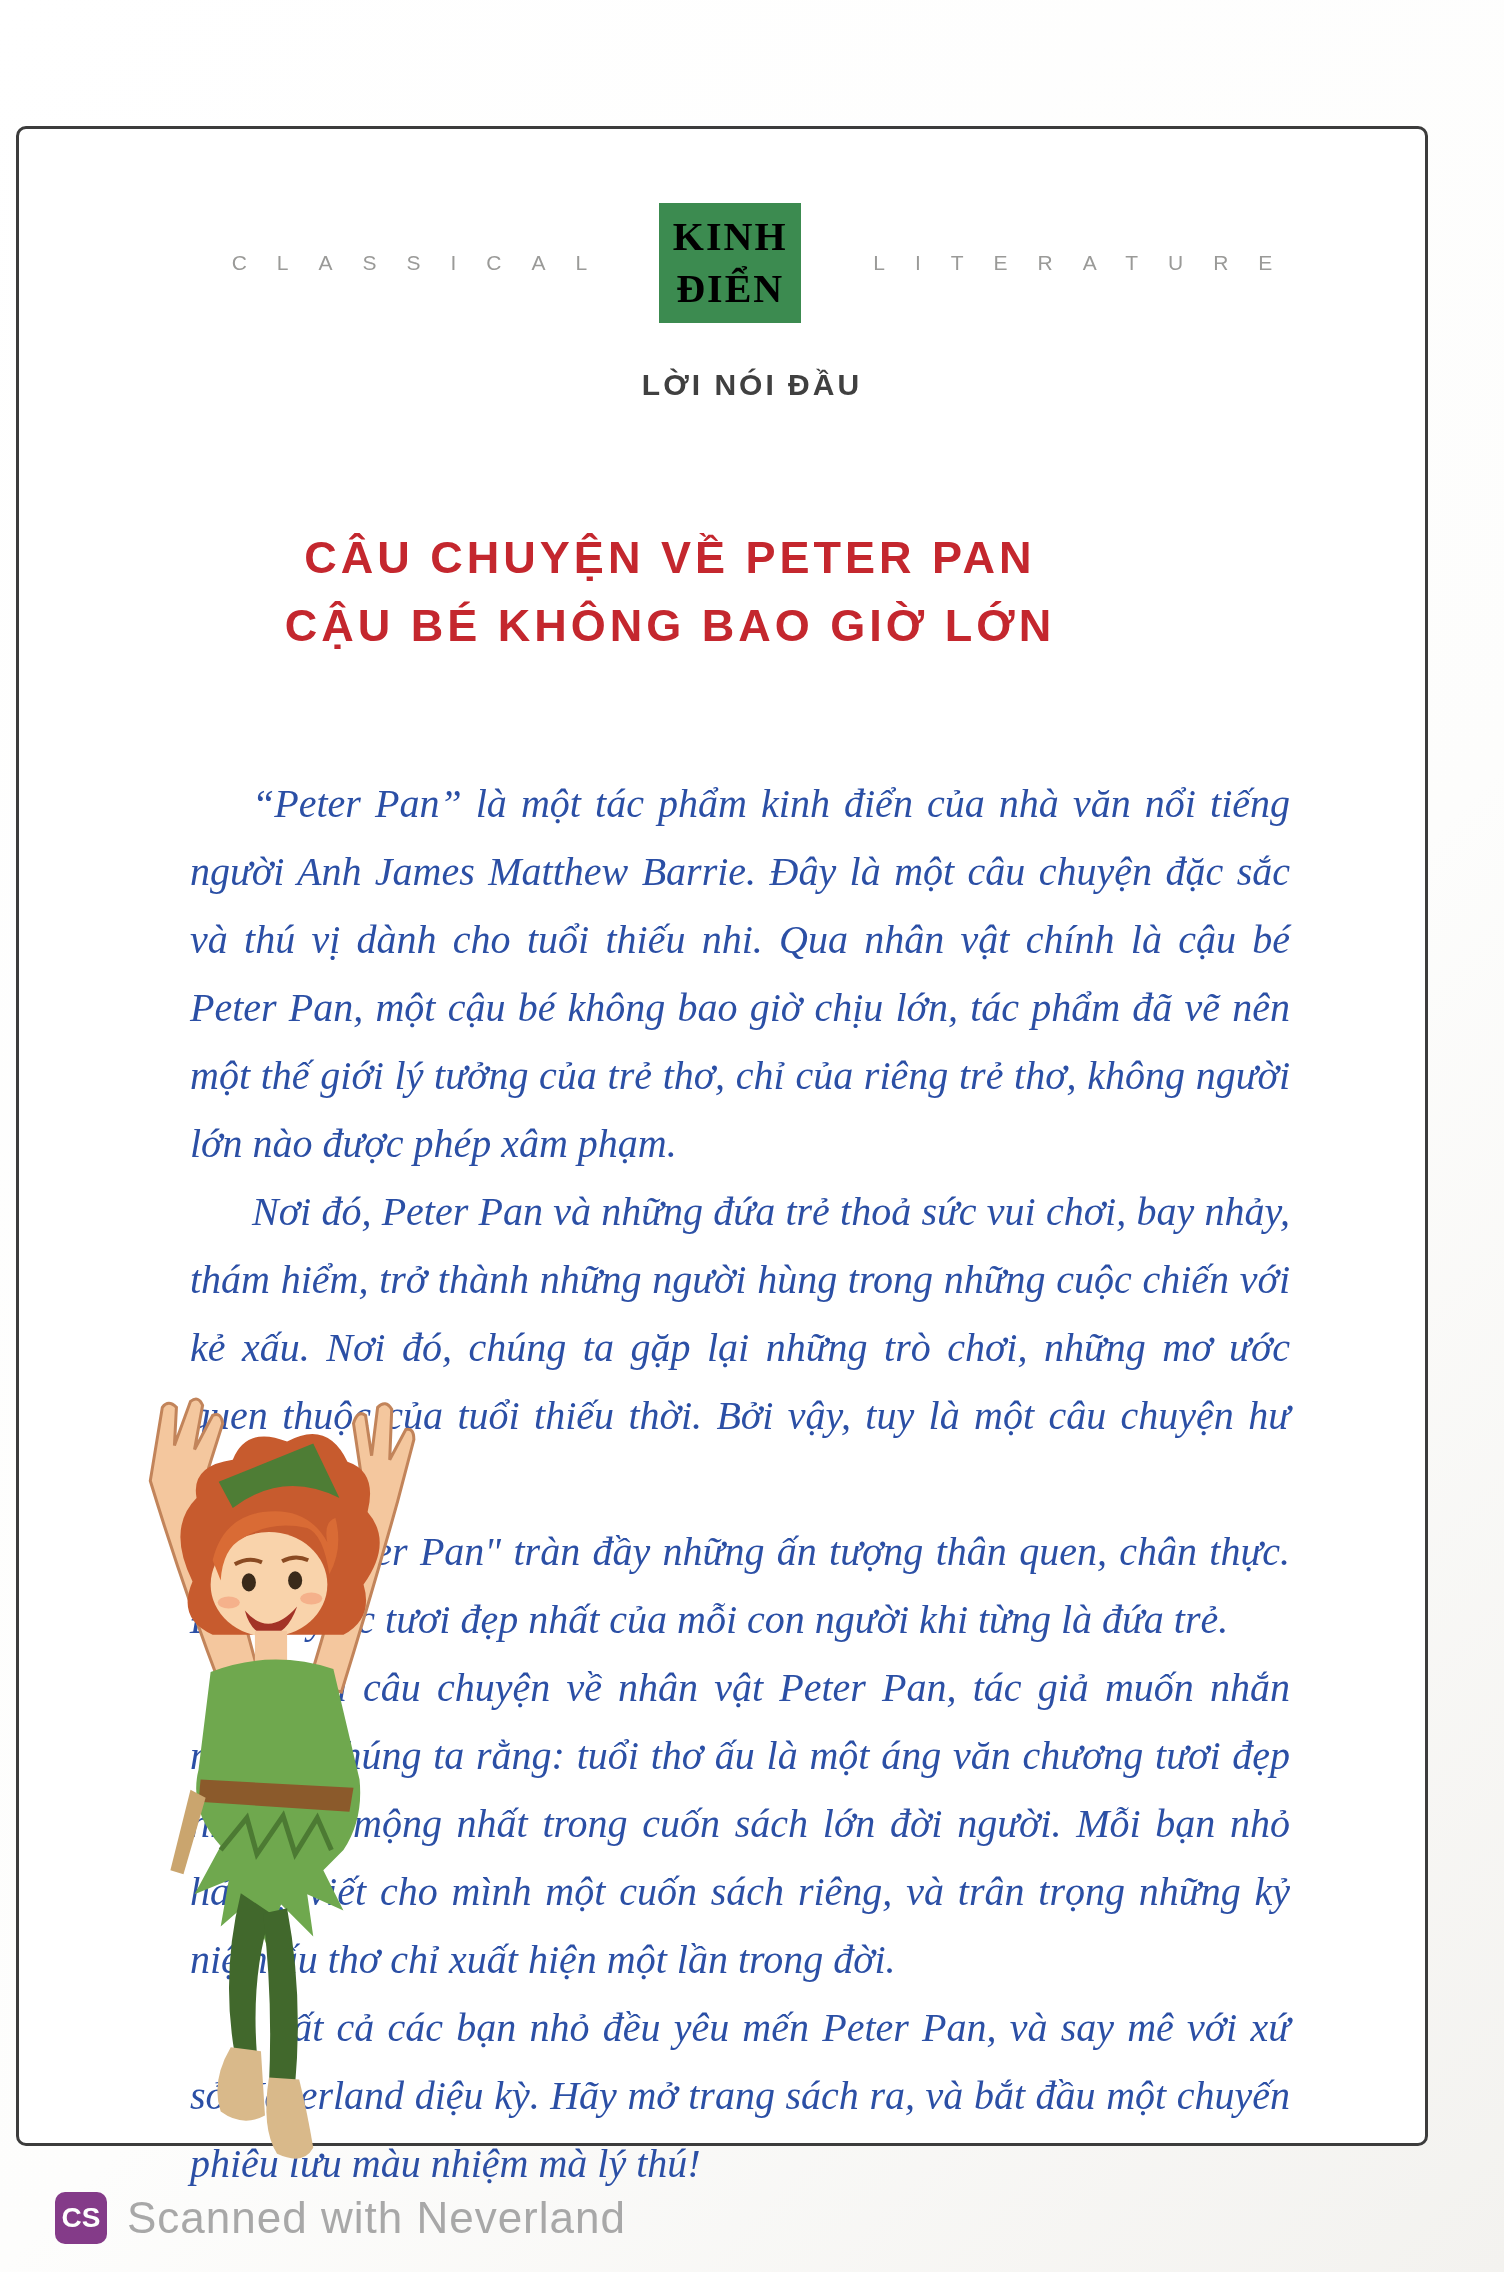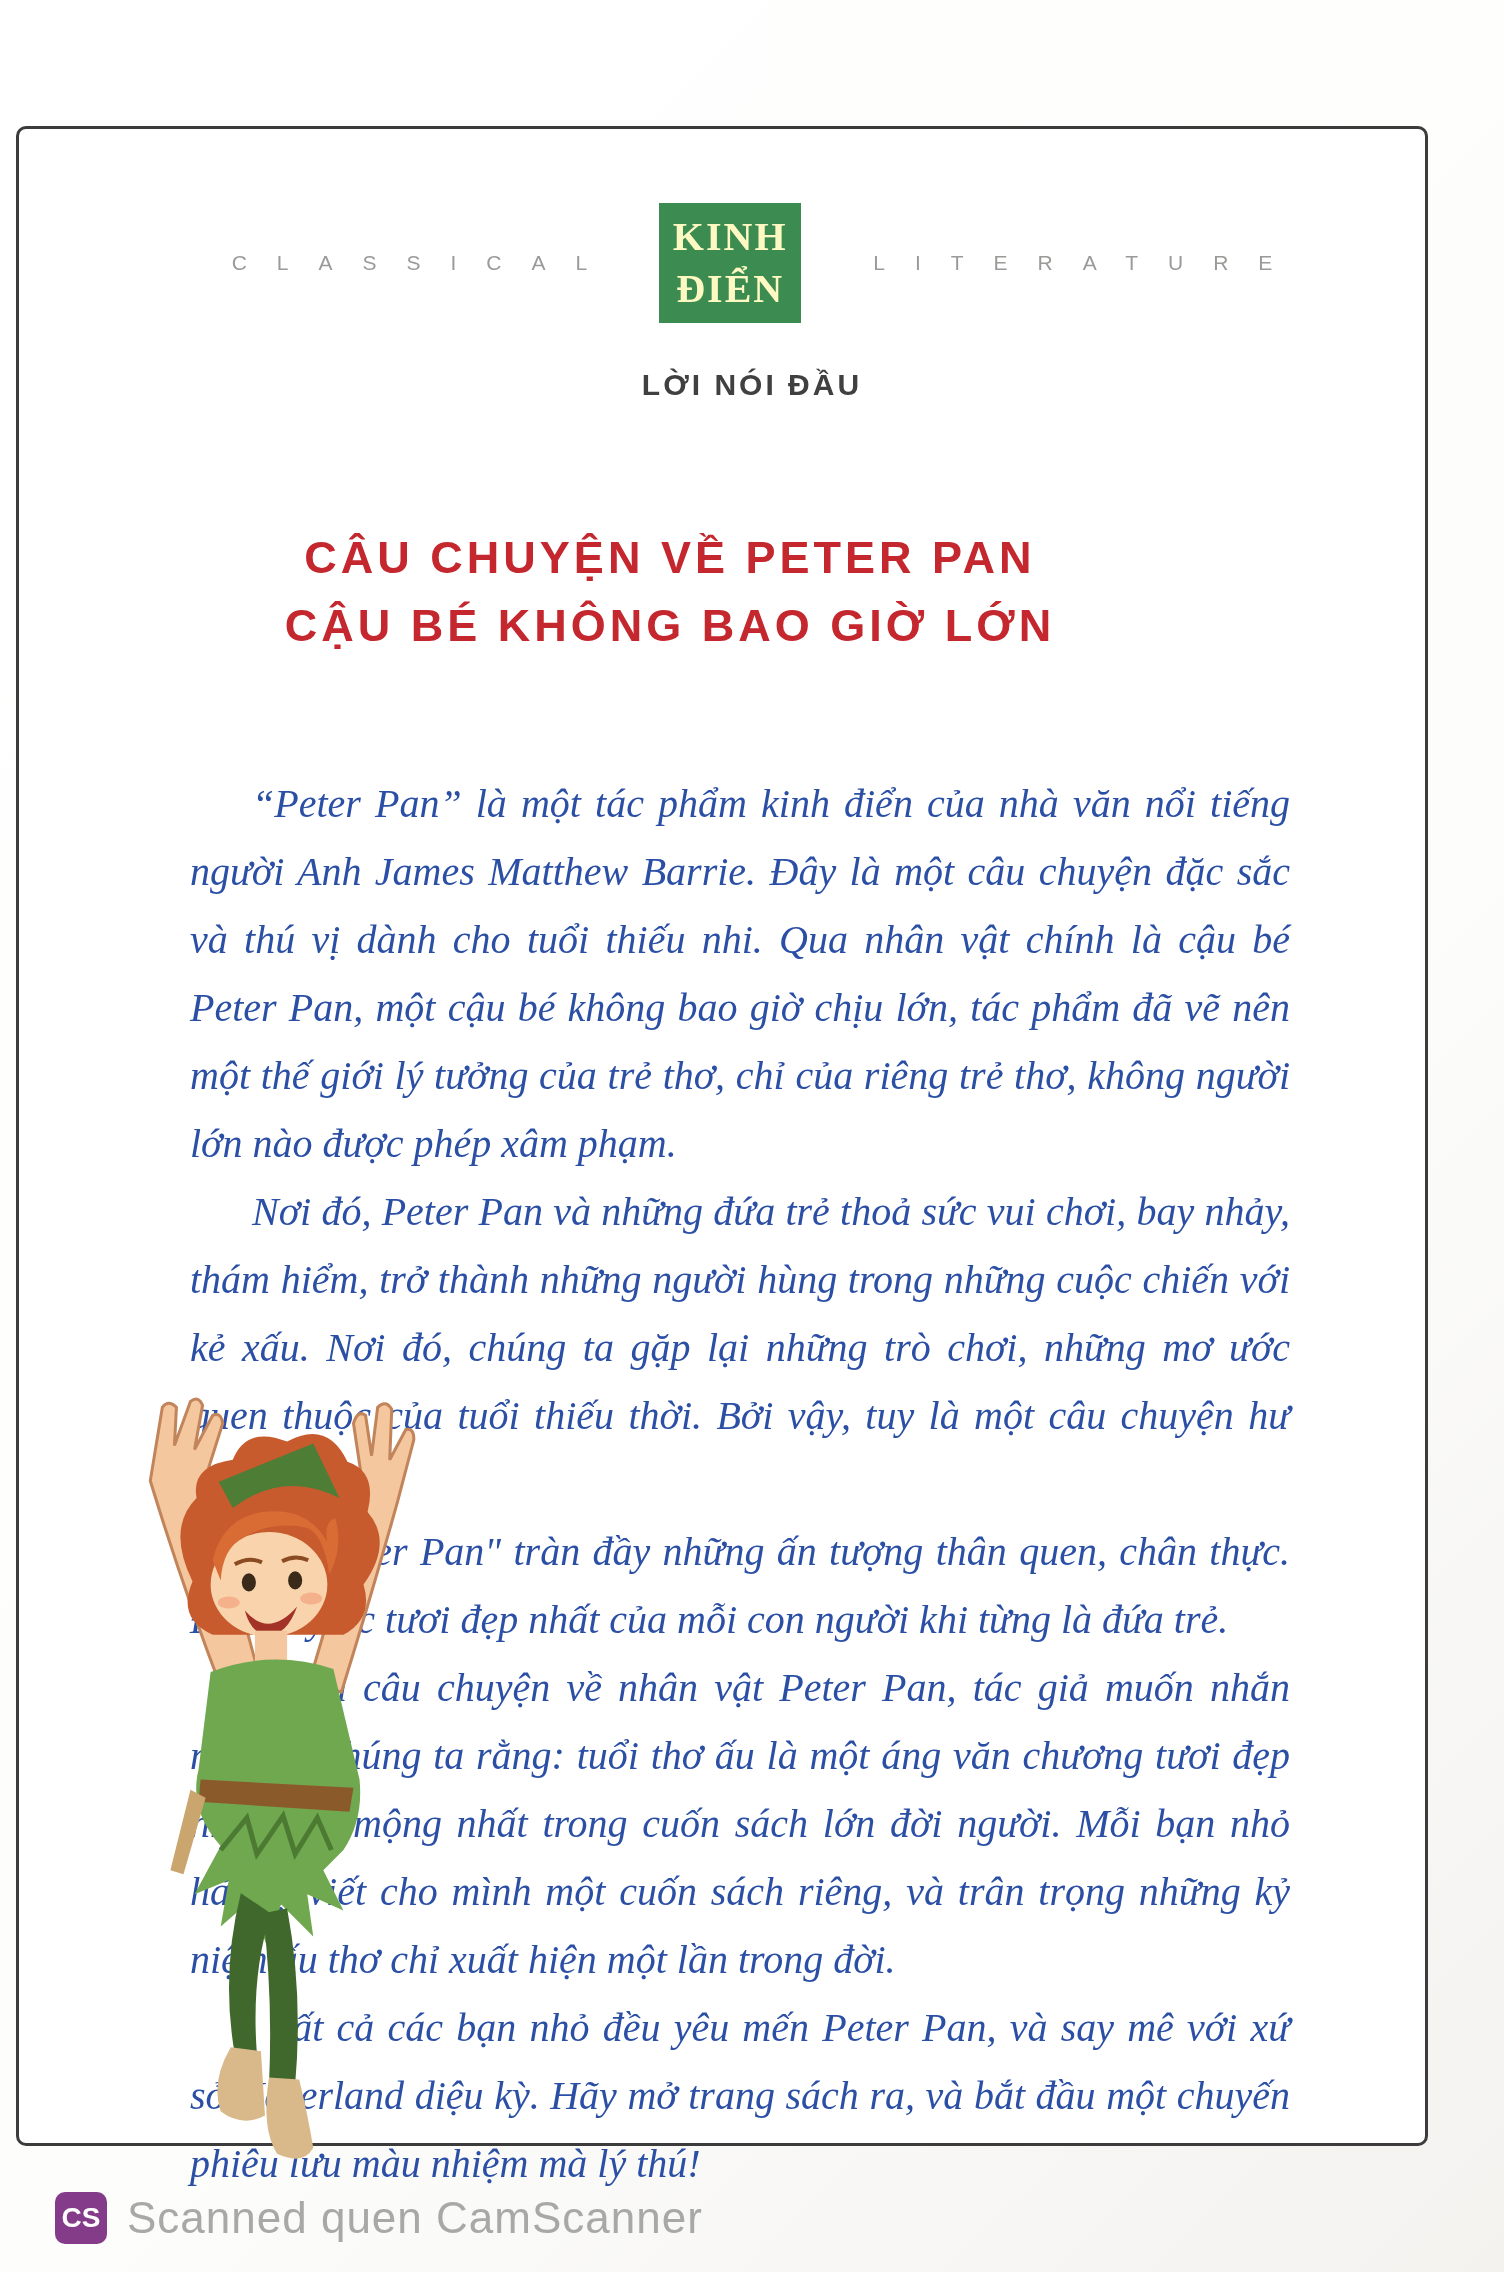--- a/index.html
+++ b/index.html
@@ -39,21 +39,21 @@
   .spaced-label {
     font-family: "Liberation Sans", sans-serif;
     font-size: 21px;
     color: #9a9a98;
     letter-spacing: 30px;
     white-space: nowrap;
     text-indent: 30px;
   }
   .badge {
     background: #3c8b50;
-    color: #fef9c3;
+    color: #000000;
     width: 142px;
     height: 120px;
     display: flex;
     flex-direction: column;
     align-items: center;
     justify-content: center;
     font-family: "Liberation Serif", serif;
     font-weight: bold;
     font-size: 40px;
     line-height: 52px;
@@ -209,14 +209,14 @@
     <path d="M170 545 Q150 625 164 705 L186 705 Q180 625 200 565 Z" fill="#41682c"></path>
     <path d="M216 560 Q232 645 224 735 L198 735 Q202 648 192 565 Z" fill="#41682c"></path>
 
     <path d="M160 698 Q140 732 150 762 Q172 778 194 766 L190 702 Z" fill="#d9b98a"></path>
     <path d="M198 728 Q190 778 206 804 Q232 816 242 798 Q236 762 228 730 Z" fill="#d9b98a"></path>
   </svg>
 </div>
 
 <div class="watermark">
   <div class="cs-logo">CS</div>
-  <span class="wm-text">Scanned quen CamScanner</span>
+  <span class="wm-text">Scanned with Neverland</span>
 </div>
 
 </body></html>

